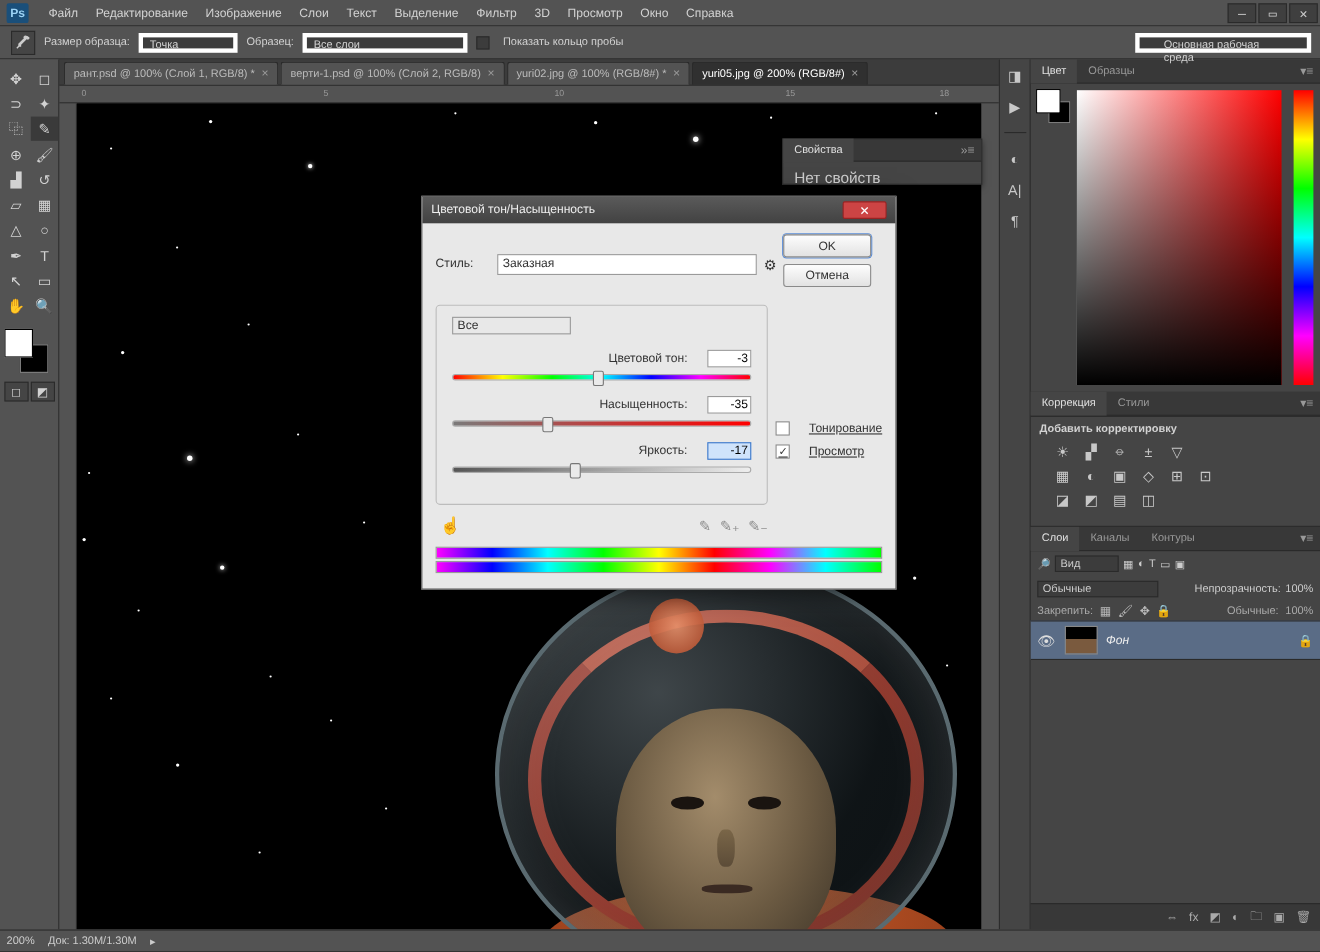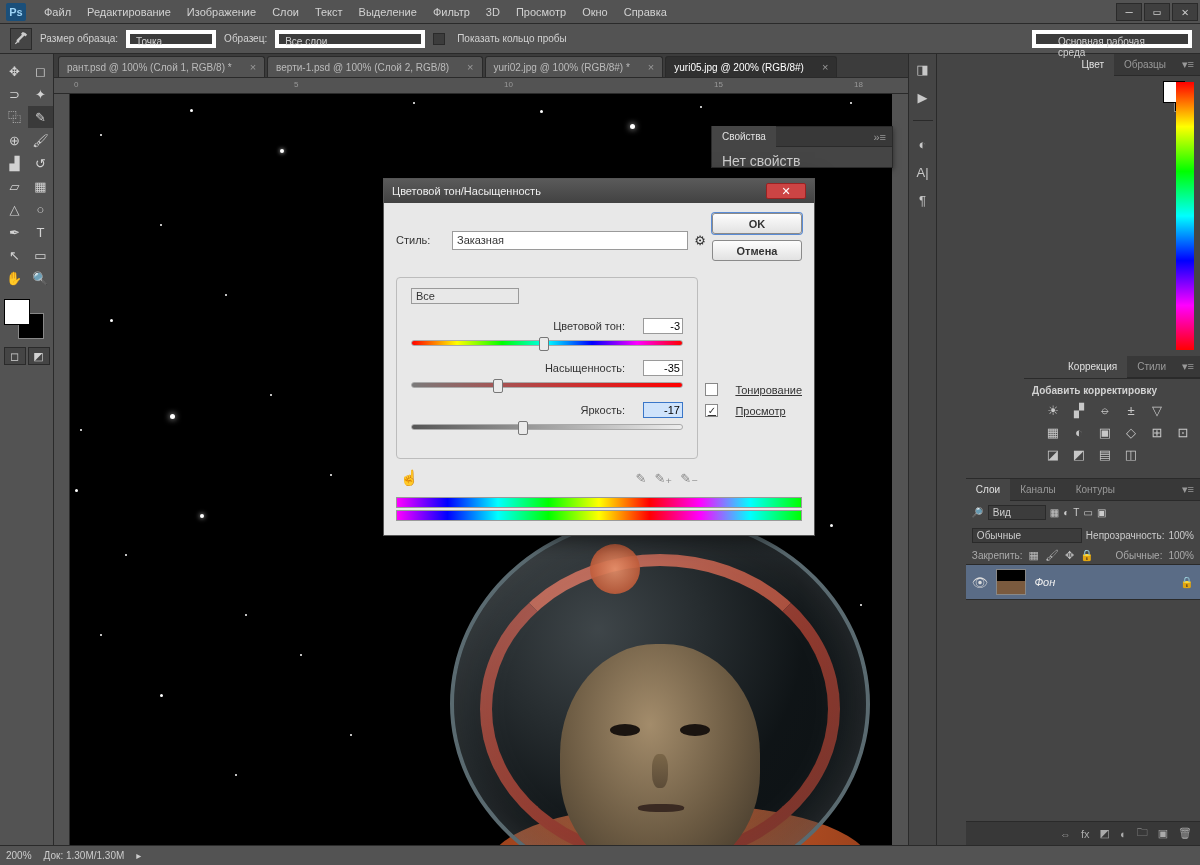--- a/index.html
+++ b/index.html
@@ -30,21 +30,21 @@
 .tool.active { background: #3a3a3a; }
 .color-swatches { margin: 8px 4px; width: 40px; height: 40px; position: relative; }
 .fg-color { position: absolute; width: 26px; height: 26px; background: #fff; border: 1px solid #000; top: 0; left: 0; z-index: 2; }
 .bg-color { position: absolute; width: 26px; height: 26px; background: #000; border: 1px solid #888; bottom: 0; right: 0; }
 .mask-btns { display: flex; gap: 2px; justify-content: center; }
 .mask-btn { width: 22px; height: 18px; border: 1px solid #2a2a2a; background: #454545; display: flex; align-items: center; justify-content: center; }
 
 
 .docarea { flex: 1; background: #303030; display: flex; flex-direction: column; }
 .doctabs { background: #3c3c3c; height: 24px; display: flex; align-items: flex-end; border-bottom: 1px solid #2a2a2a; padding-left: 4px; }
-.doctab { padding: 4px 8px; background: #535353; border: 1px solid #2a2a2a; border-bottom: none; margin-right: 2px; font-size: 10px; color: #bbb; display: flex; align-items: center; gap: 18px; border-radius: 3px 3px 0 0; }
+.doctab { padding: 4px 8px; background: #535353; border: 1px solid #2a2a2a; border-bottom: none; margin-right: 2px; font-size: 10px; color: #bbb; display: flex; align-items: center; gap: 6px; border-radius: 3px 3px 0 0; }
 .doctab.active { background: #303030; color: #fff; }
 .doctab .close { font-size: 11px; color: #999; }
 .ruler-h { height: 16px; background: #535353; border-bottom: 1px solid #2a2a2a; position: relative; font-size: 8px; color: #999; }
 .ruler-h span { position: absolute; top: 2px; }
 .canvas-wrap { flex: 1; display: flex; position: relative; }
 .ruler-v { width: 16px; background: #535353; border-right: 1px solid #2a2a2a; }
 .canvas { flex: 1; background: #000; position: relative; overflow: hidden; }
 .scrollbar { background: #535353; }
 .scrollbar.v { width: 16px; }
 
@@ -62,21 +62,21 @@
 .nose { position: absolute; left: 92px; top: 110px; width: 16px; height: 34px; background: linear-gradient(#7a6648,#5c4c38); border-radius: 40%; }
 .mouth { position: absolute; left: 78px; top: 160px; width: 46px; height: 8px; background: #3a2a22; border-radius: 40%; }
 .glare { position: absolute; left: 180px; top: 30px; width: 50px; height: 50px; background: radial-gradient(circle, #e7906a, #c05c3a 70%, transparent); border-radius: 50%; opacity: 0.9; }
 
 
 .dock { width: 28px; background: #454545; border-left: 1px solid #2a2a2a; display: flex; flex-direction: column; align-items: center; padding-top: 6px; gap: 10px; }
 .dock-icon { width: 18px; height: 18px; color: #c8c8c8; font-size: 13px; display: flex; align-items: center; justify-content: center; }
 .dock-sep { width: 20px; height: 1px; background: #2a2a2a; margin: 4px 0; }
 
 
-.panels { width: 264px; background: #454545; border-left: 1px solid #2a2a2a; display: flex; flex-direction: column; align-items: flex-end; }
+.panels { width: 264px; background: #454545; border-left: 1px solid #2a2a2a; display: flex; flex-direction: column; }
 .panel-tabs { display: flex; background: #383838; border-bottom: 1px solid #2a2a2a; height: 22px; align-items: center; }
 .panel-tab { padding: 0 10px; color: #999; font-size: 10px; line-height: 22px; }
 .panel-tab.active { background: #454545; color: #e0e0e0; }
 .panel-menu { margin-left: auto; padding: 0 6px; color: #999; font-size: 11px; }
 .color-panel { height: 280px; position: relative; padding: 6px; }
 .mini-swatch { width: 30px; height: 30px; position: relative; }
 .mini-fg { position: absolute; width: 20px; height: 20px; background: #fff; border: 1px solid #fff; box-shadow: 0 0 0 1px #000; }
 .mini-bg { position: absolute; width: 20px; height: 20px; background: #000; border: 1px solid #888; right: 0; bottom: 0; }
 .saturation-box { position: absolute; left: 42px; top: 6px; width: 186px; height: 268px; background: linear-gradient(to bottom, transparent, #000), linear-gradient(to right, #fff, #f00); }
 .hue-strip { position: absolute; right: 6px; top: 6px; width: 18px; height: 268px; background: linear-gradient(to bottom, #f00, #ff0, #0f0, #0ff, #00f, #f0f, #f00); }
@@ -113,21 +113,21 @@
 .dialog { position: absolute; left: 383px; top: 178px; width: 432px; background: #e8e8e8; border: 1px solid #555; box-shadow: 0 4px 20px rgba(0,0,0,0.6); font-size: 11px; color: #333; }
 .dialog-title { background: linear-gradient(#5a5a5a, #424242); color: #eee; height: 24px; display: flex; align-items: center; padding: 0 8px; font-size: 11px; }
 .dialog-close-group { margin-left: auto; }
 .dialog-close { width: 40px; height: 16px; background: #c44; border: 1px solid #922; border-radius: 2px; color: #fff; display: flex; align-items: center; justify-content: center; font-size: 11px; }
 .dialog-body { padding: 10px 12px 12px; position: relative; }
 .drow { display: flex; align-items: center; margin-bottom: 10px; }
 .drow-label { width: 56px; text-align: left; }
 .dselect { flex: 1; border: 1px solid #9a9a9a; background: #fff; padding: 2px 4px; font-size: 11px; height: 19px; margin-right: 6px; }
 .dgear { font-size: 13px; margin-right: 6px; }
 .dbtns { width: 90px; }
-.dbtn { width: 90px; height: 21px; border: 1px solid #8a8a8a; background: linear-gradient(#fdfdfd, #e2e2e2); border-radius: 3px; margin-bottom: 6px; font-size: 11px; display: flex; align-items: center; justify-content: center; font-weight: bold; }
+.dbtn { width: 80px; height: 21px; border: 1px solid #8a8a8a; background: linear-gradient(#fdfdfd, #e2e2e2); border-radius: 3px; margin-bottom: 6px; font-size: 11px; display: flex; align-items: center; justify-content: center; }
 .dbtn.ok { box-shadow: 0 0 0 1px #5a8cd6; }
 .inner-box { border: 1px solid #bcbcbc; border-radius: 4px; padding: 10px 14px 14px; margin-right: 104px; margin-bottom: 10px; }
 .range-select { width: 108px; border: 1px solid #9a9a9a; padding: 1px 4px; font-size: 11px; margin-bottom: 14px; }
 .slider-row { display: flex; align-items: center; margin-bottom: 6px; }
 .slider-row .lbl { flex: 1; text-align: right; padding-right: 18px; }
 .num-input { width: 40px; border: 1px solid #9a9a9a; padding: 1px 2px; text-align: right; font-size: 11px; }
 .num-input.active { border: 1px solid #3a76c8; background: #cfe3fb; }
 .slider-track { height: 6px; border-radius: 3px; border: 1px solid #aaa; margin-bottom: 14px; position: relative; }
 .slider-hue { background: linear-gradient(to right, #f00, #ff0, #0f0, #0ff, #00f, #f0f, #f00); }
 .slider-grey { background: linear-gradient(to right, #7a7a7a, #f00); }

